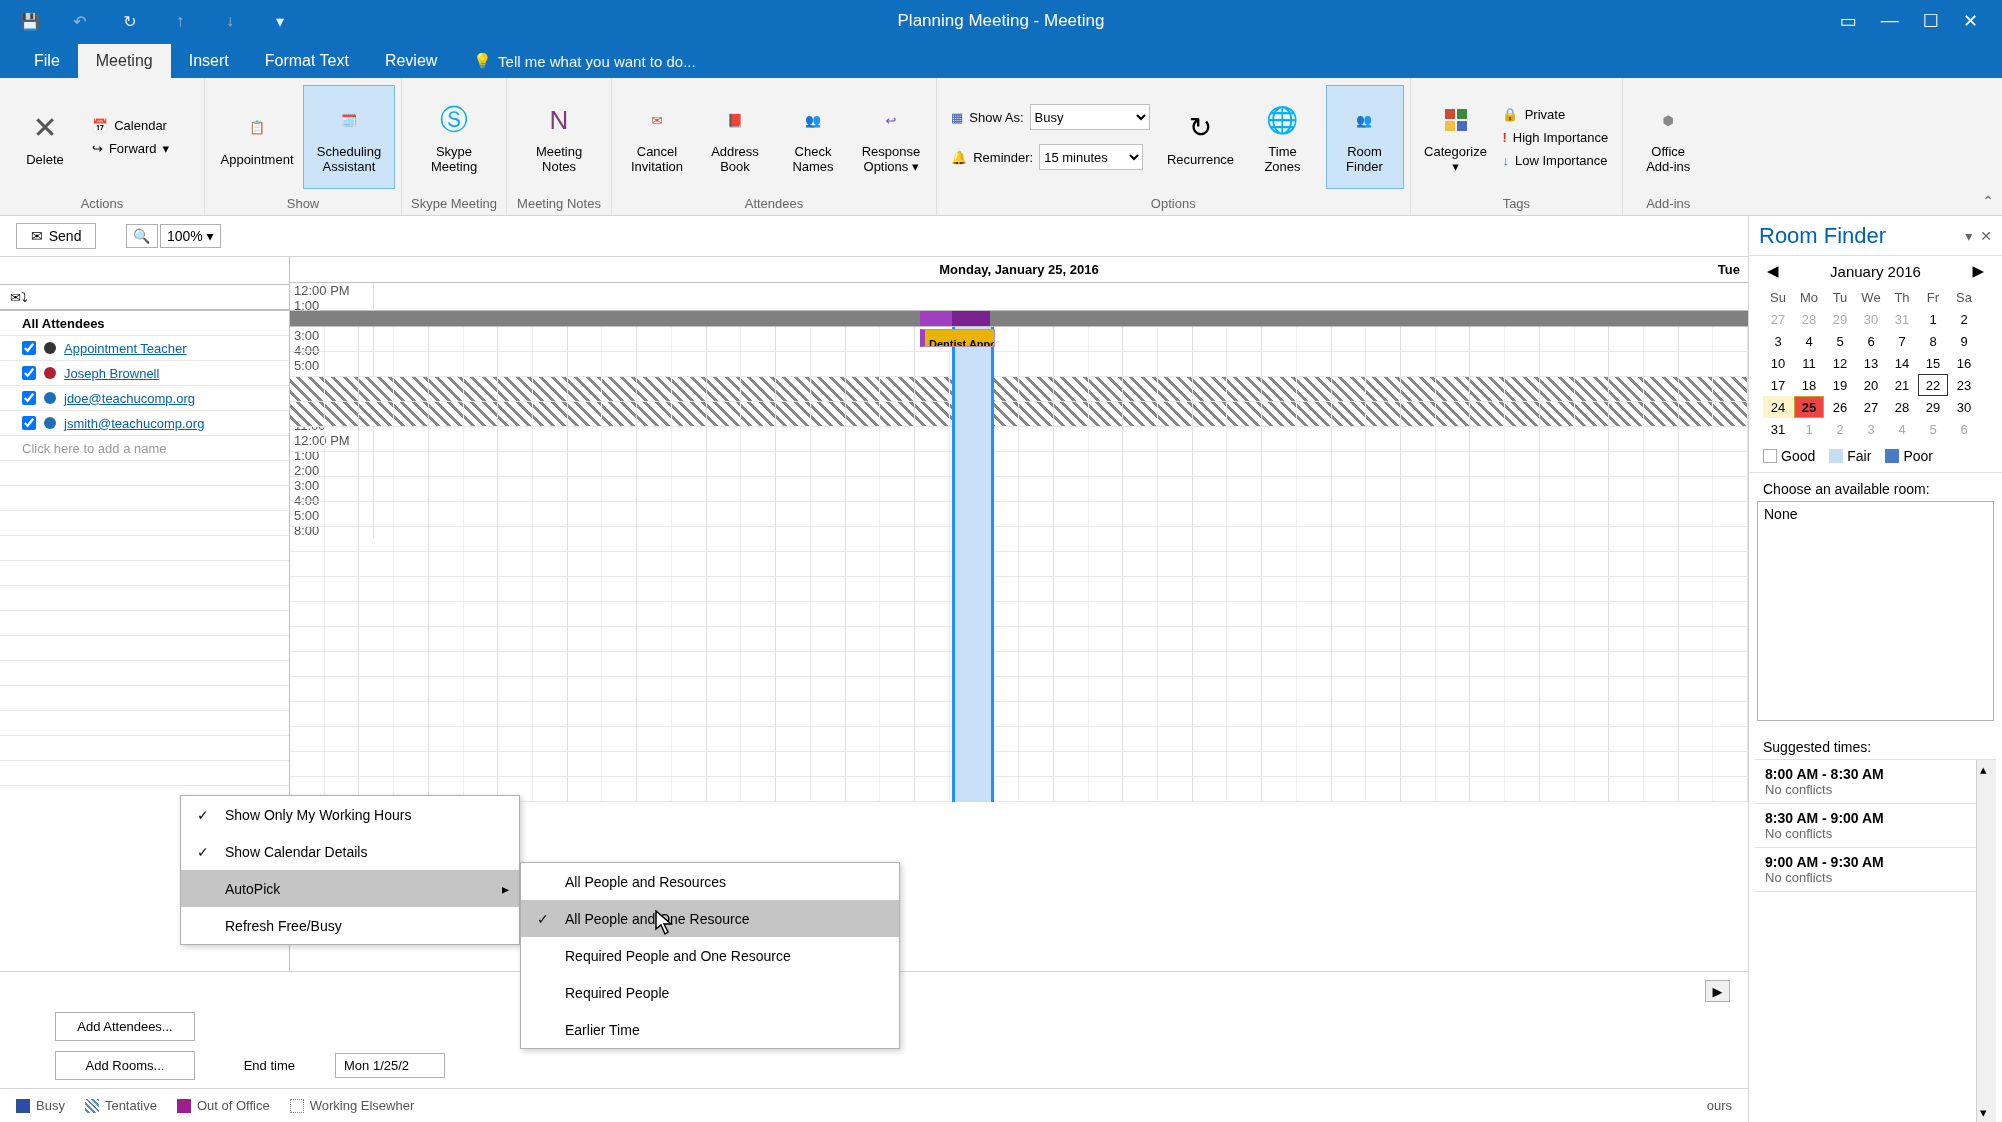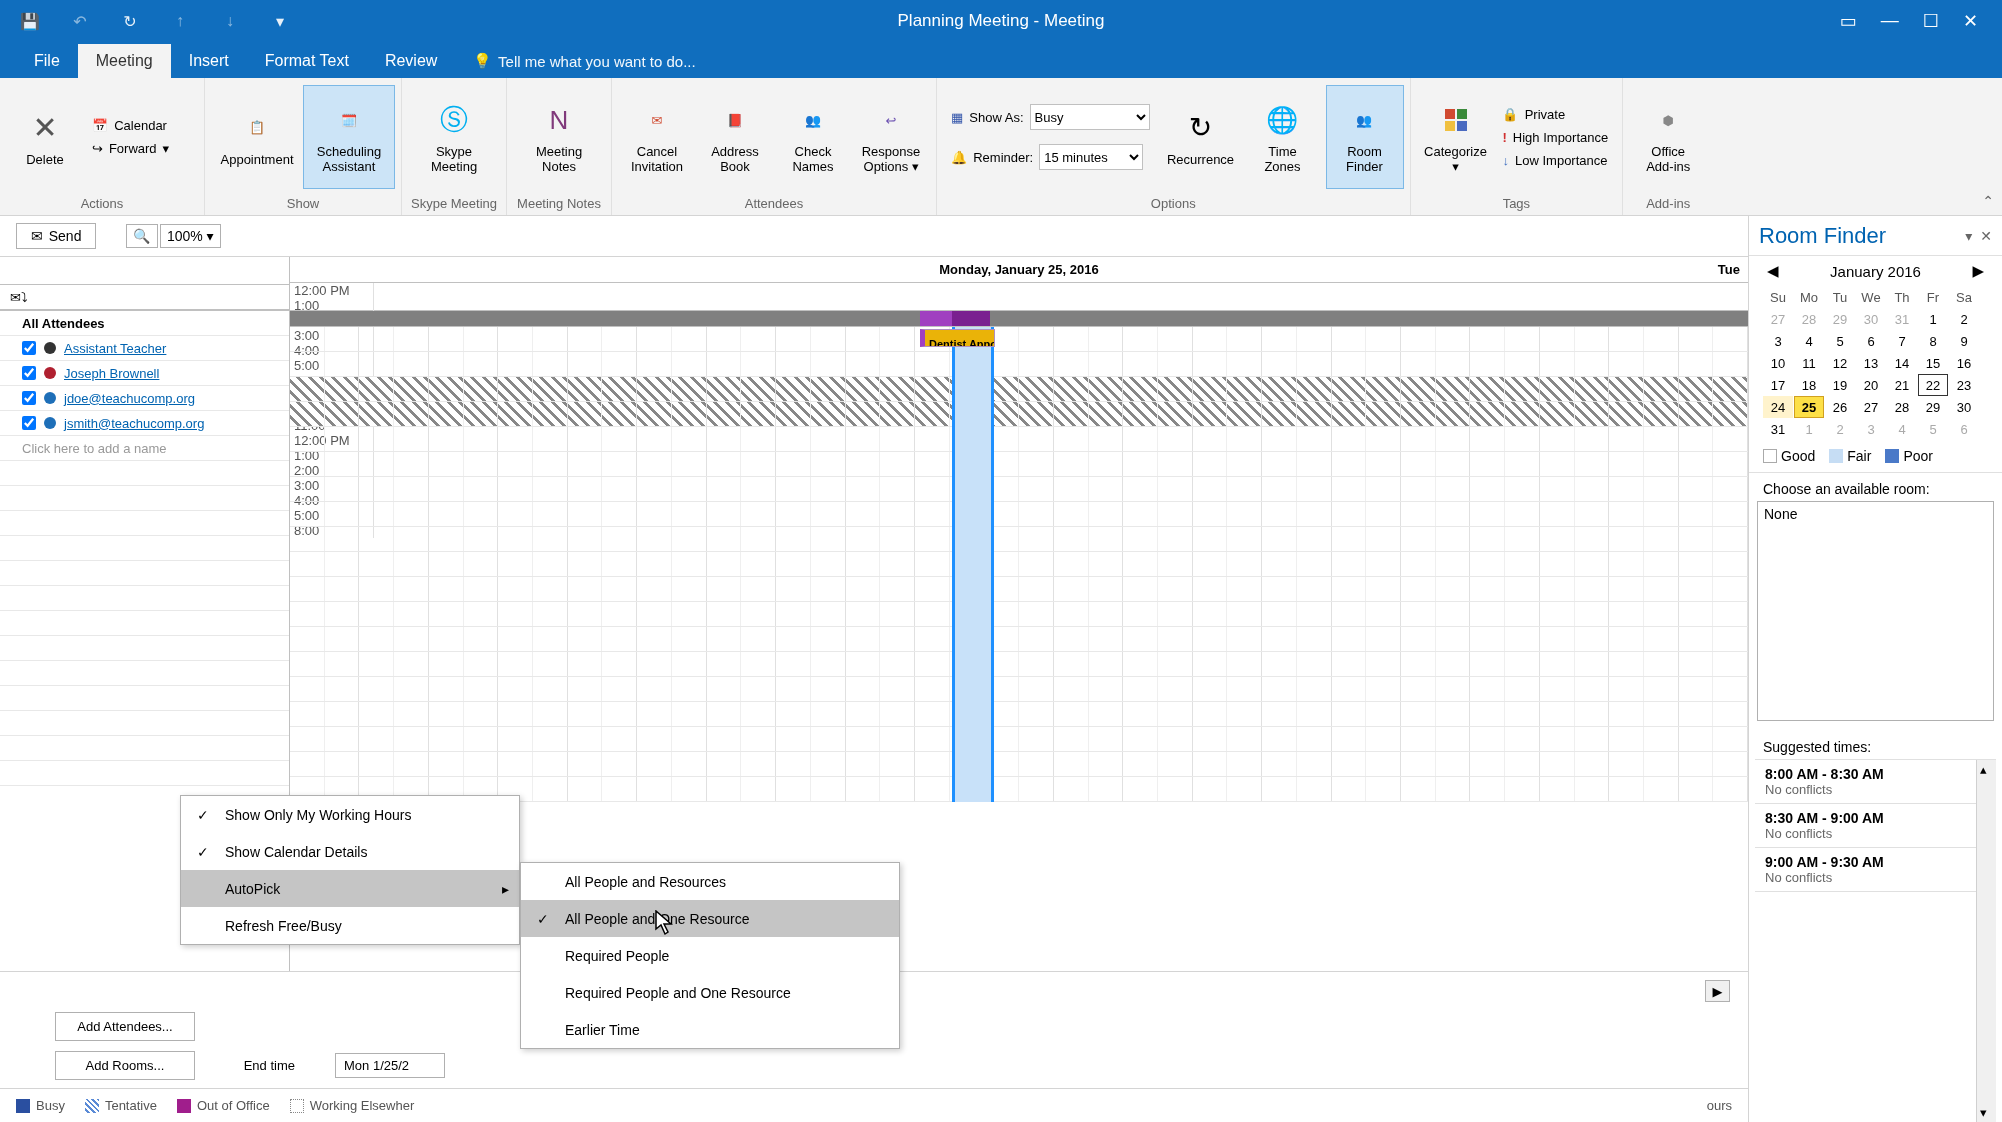--- a/index.html
+++ b/index.html
@@ -93,21 +93,21 @@
 
 .rf-header { height: 40px; display: flex; align-items: center; justify-content: space-between; padding: 0 10px; border-bottom: 1px solid #e0e0e0; }
 .rf-title { font-size: 22px; color: #0063b1; }
 .rf-controls { display: flex; gap: 8px; color: #666; font-size: 14px; }
 .cal-nav { display: flex; justify-content: space-between; align-items: center; padding: 6px 18px; font-size: 15px; }
 .cal { padding: 0 14px; }
 .cal-row { display: flex; gap: 1px; }
 .cal-cell { width: 30px; height: 22px; display: flex; align-items: center; justify-content: center; font-size: 13px; }
 .cal-cell.head { font-weight: 400; color: #555; }
 .cal-cell.dim { color: #aaa; }
-.cal-cell.today { background: #fde047; border: 1px solid #d0a020; font-weight: 600; }
+.cal-cell.today { background: #ef4444; border: 1px solid #d0a020; font-weight: 600; }
 .cal-cell.sel { border: 1px solid #333; }
 .cal-cell.shade { background: #fff3cc; }
 .key-row { display: flex; gap: 14px; padding: 8px 14px; font-size: 14px; border-bottom: 1px solid #e0e0e0; }
 .section-label { padding: 8px 14px 4px; font-size: 14px; }
 .room-list { margin: 0 8px 10px; border: 1px solid #b0b0b0; height: 220px; padding: 4px 6px; font-size: 14px; }
 .sug-list { flex: 1; margin: 0 6px; border-top: 1px solid #e0e0e0; overflow: auto; position: relative; }
 .sug-item { border-bottom: 1px solid #e0e0e0; padding: 6px 10px; }
 .sug-time { font-weight: 600; font-size: 14px; }
 .sug-sub { font-size: 13px; color: #666; }
 .vscroll { position: absolute; right: 0; top: 0; width: 20px; background: #f0f0f0; border-left: 1px solid #d0d0d0; }
@@ -332,21 +332,21 @@
             <span>✉⤵</span>
           </div>
         </div>
         <div class="att-row all-attendees">
             <span style="text-decoration:none;color:#000">All Attendees</span>
           </div>
         <div id="attendees-container">
             <div class="att-row">
               <input type="checkbox" checked="" class="att-check" style="">
     <span class="att-dot" style="background:#333333"></span>
-    <span class="att-name">Assistant Teacher</span>
+    <span class="att-name">Appointment Teacher</span>
             </div>
             <div class="att-row">
               <input type="checkbox" checked="" class="att-check" style="">
     <span class="att-dot" style="background:#b02030"></span>
     <span class="att-name">Joseph Brownell</span>
             </div>
             <div class="att-row">
               <input type="checkbox" checked="" class="att-check" style="">
     <span class="att-dot" style="background:#1e6fb8"></span>
     <span class="att-name">jdoe@teachucomp.org</span>
@@ -1422,24 +1422,24 @@
 
 <div class="ctx" style="left:520px; top:862px; width:380px">
   <div class="ctx-item">
       <span>All People and Resources</span>
     </div>
   <div class="ctx-item hl">
       <span class="ctx-check">✓</span>
       <span>All People and One Resource</span>
     </div>
   <div class="ctx-item">
+      <span>Required People and One Resource</span>
+    </div>
+  <div class="ctx-item">
       <span>Required People</span>
-    </div>
-  <div class="ctx-item">
-      <span>Required People and One Resource</span>
     </div>
   <div class="ctx-item">
       <span>Earlier Time</span>
     </div>
 </div>
 
 <div class="cursor" style="left:655px;top:910px">
   <svg width="20" height="26" viewBox="0 0 20 26">
       <path d="M1 1 L1 19 L6 15 L10 24 L13 22 L9 14 L16 14 Z" fill="#fff" stroke="#000" stroke-width="1.5"></path>
     </svg>

